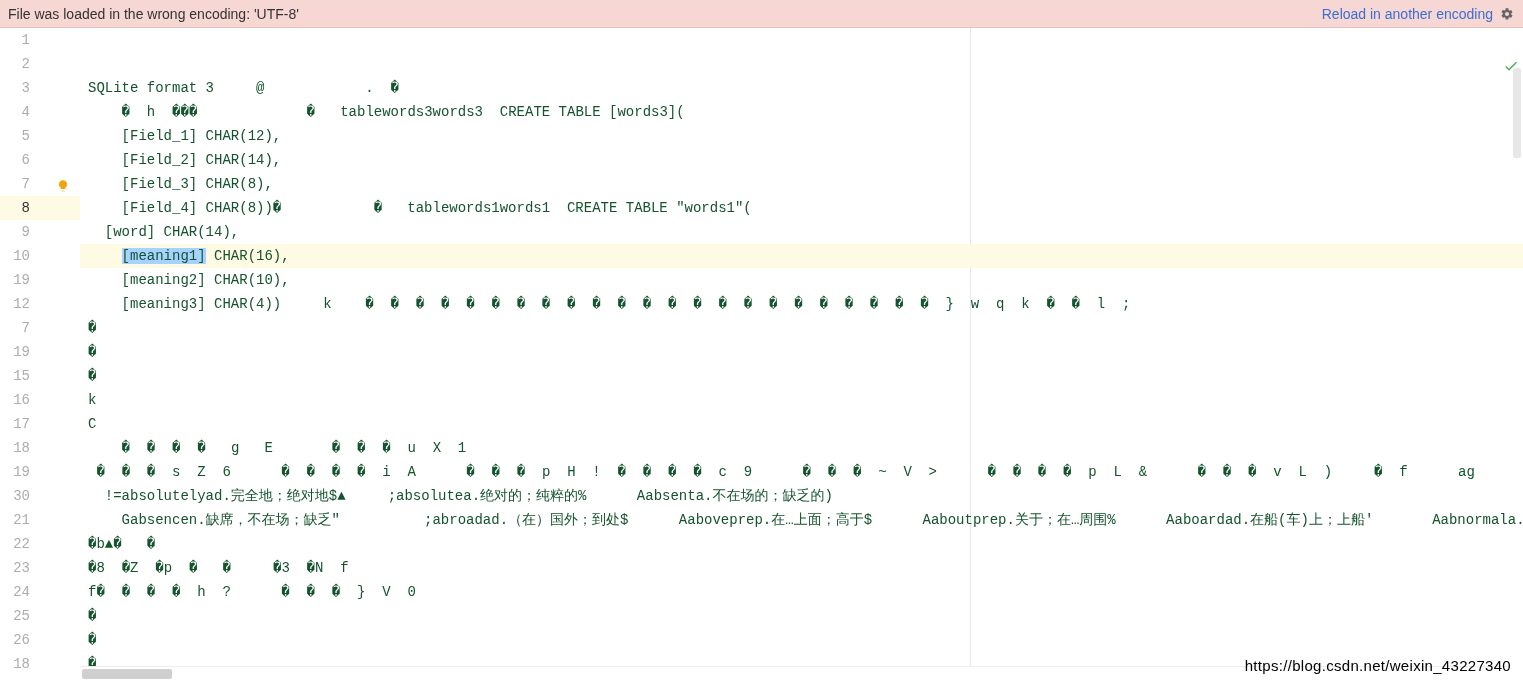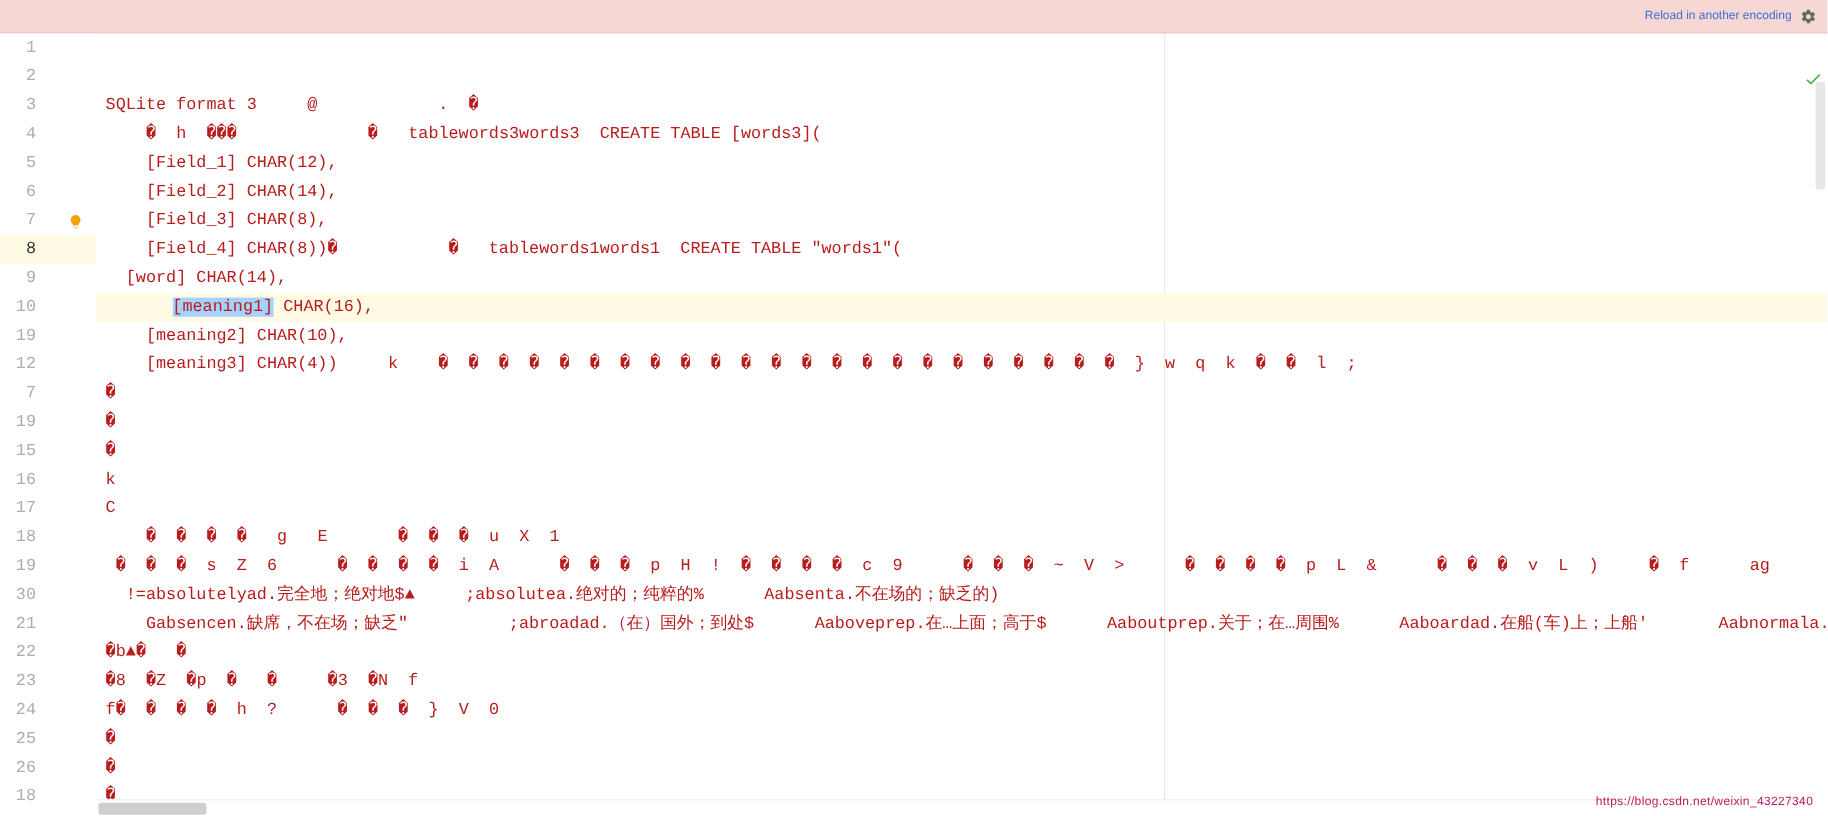--- a/index.html
+++ b/index.html
@@ -12,21 +12,21 @@
     border-bottom: 1px solid #e8c0bc;
     display: flex;
     align-items: center;
     padding: 0 8px;
     font-size: 14px;
     color: #333;
     position: relative;
   }
   .banner-msg { flex: 0 0 auto; }
   .banner-right { margin-left: auto; display: flex; align-items: center; gap: 6px; }
-  .banner-link { color: #3b6ed1; cursor: pointer; text-decoration: none; font-size: 10px; text-align: right; }
+  .banner-link { color: #3b6ed1; cursor: pointer; text-decoration: none; font-size: 14px; text-align: right; }
   .gear-icon { width: 16px; height: 16px; display: inline-flex; align-items: center; justify-content: center; cursor: pointer; }
   .gear-icon svg { width: 14px; height: 14px; fill: #666; }
   
   .editor {
     display: flex;
     width: 100%;
     height: calc(680px - 28px);
     position: relative;
     font-family: "Courier New", Consolas, monospace;
     font-size: 14px;
@@ -61,30 +61,29 @@
   
   .code-area {
     flex: 1;
     position: relative;
     overflow: hidden;
     white-space: pre;
   }
   .code-line {
     height: 24px;
     line-height: 24px;
-    color: #b91c1c;
+    color: #14532d;
     padding-left: 8px;
     position: relative;
   }
   .code-line.highlight { background: #fffae3; }
   .gutter-line.highlight-g { background: #fffae3; }
   .sel {
     background: #a6d2ff;
     padding: 0 0;
-    margin-left: 22px;
   }
   
   .vrule {
     position: absolute;
     left: 890px;
     top: 0;
     bottom: 0;
     width: 1px;
     background: #e8e8e8;
     pointer-events: none;
@@ -134,31 +133,32 @@
     height: 10px;
     width: 90px;
     background: #cfcfcf;
     border-radius: 2px;
   }
   
   .watermark {
     position: absolute;
     right: 12px;
     bottom: 6px;
-    color: #be185d;
+    color: #000000;
     font-family: sans-serif;
-    font-size: 10px;
+    font-size: 15px;
     pointer-events: none;
     letter-spacing: 0.3px;
   }
 </style>
 </head>
 <body>
 
 <div class="banner">
+  <span class="banner-msg">File was loaded in the wrong encoding: 'UTF-8'</span>
   <div class="banner-right">
     <a class="banner-link">Reload in another encoding</a>
     <span class="gear-icon">
       <svg viewBox="0 0 24 24">
           <path d="M19.14,12.94a7.07,7.07,0,0,0,.05-.94,7.07,7.07,0,0,0-.05-.94l2.03-1.58a.5.5,0,0,0,.12-.64l-1.92-3.32a.5.5,0,0,0-.61-.22l-2.39.96a7.22,7.22,0,0,0-1.62-.94l-.36-2.54A.5.5,0,0,0,13.9,2h-3.8a.5.5,0,0,0-.49.42l-.36,2.54a7.22,7.22,0,0,0-1.62.94l-2.39-.96a.5.5,0,0,0-.61.22L2.71,8.48a.5.5,0,0,0,.12.64l2.03,1.58a7.07,7.07,0,0,0-.05.94,7.07,7.07,0,0,0,.05.94L2.83,14.16a.5.5,0,0,0-.12.64l1.92,3.32a.5.5,0,0,0,.61.22l2.39-.96a7.22,7.22,0,0,0,1.62.94l.36,2.54a.5.5,0,0,0,.49.42h3.8a.5.5,0,0,0,.49-.42l.36-2.54a7.22,7.22,0,0,0,1.62-.94l2.39.96a.5.5,0,0,0,.61-.22l1.92-3.32a.5.5,0,0,0-.12-.64ZM12,15.5A3.5,3.5,0,1,1,15.5,12,3.5,3.5,0,0,1,12,15.5Z"></path>
         </svg>
     </span>
   </div>
 </div>
 

